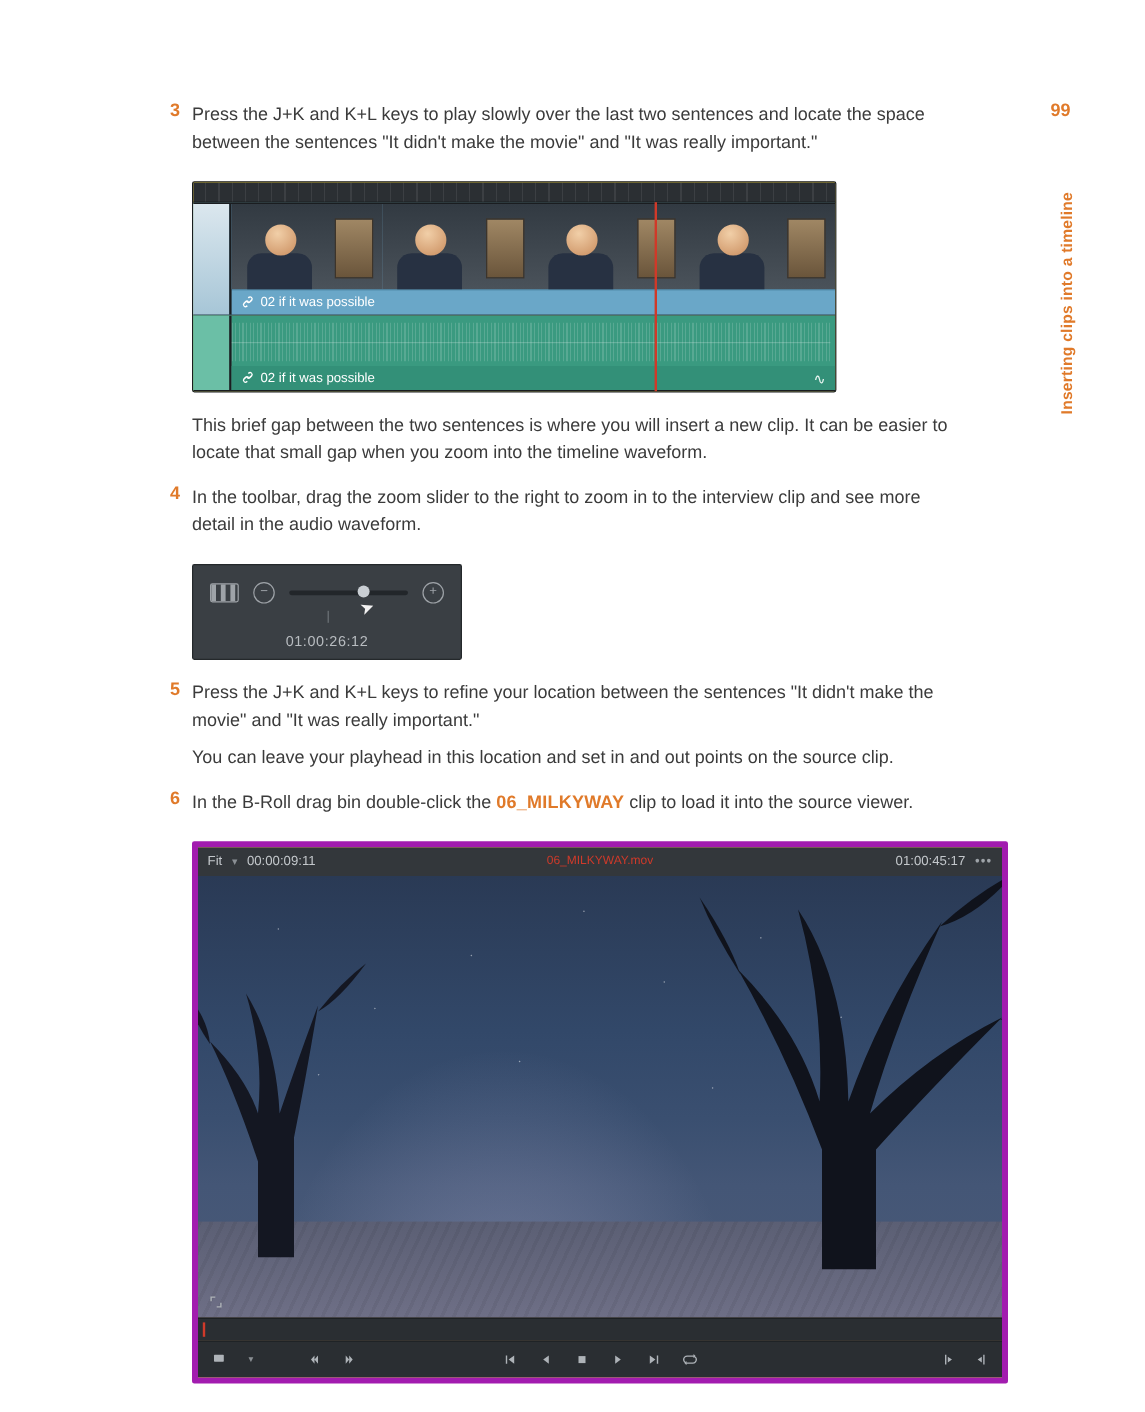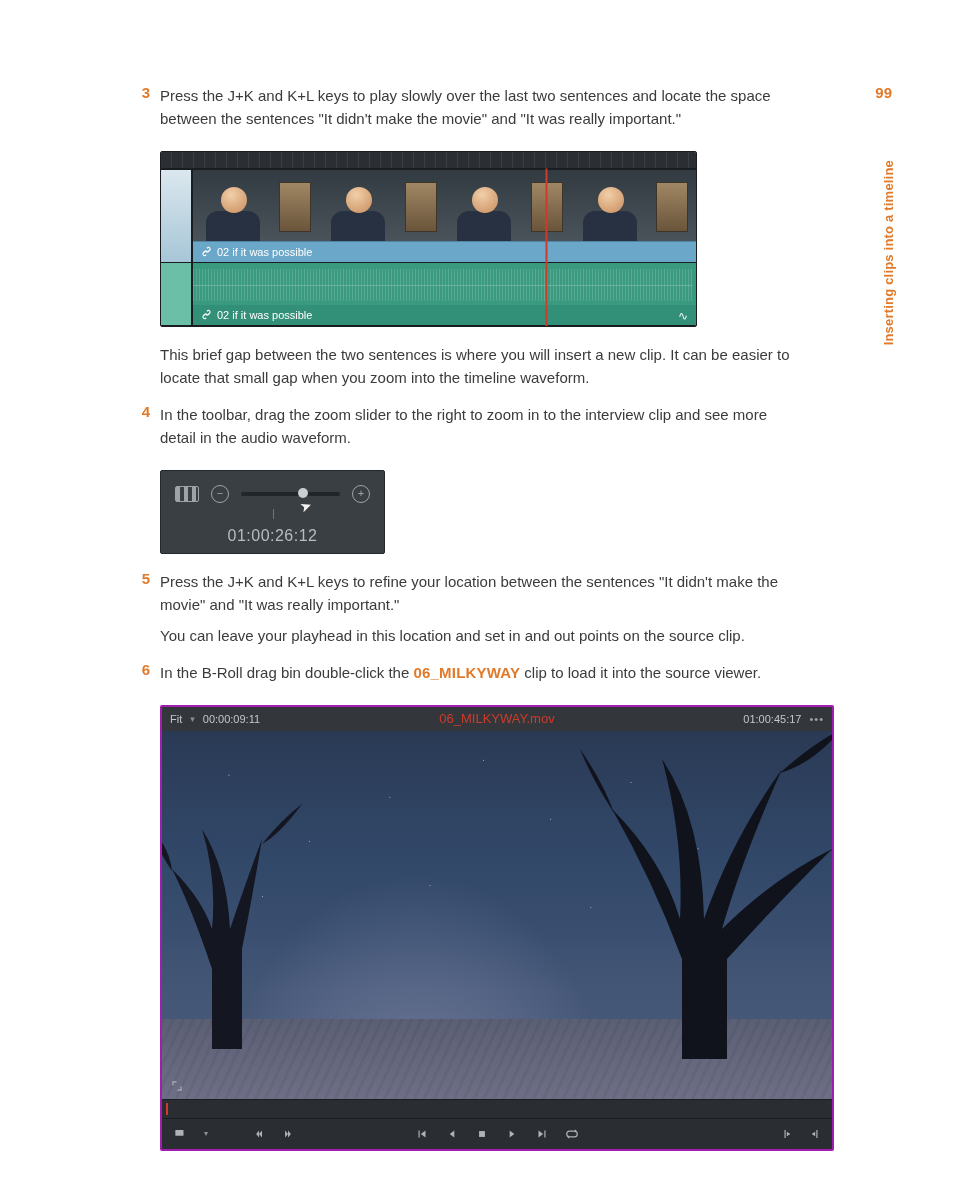--- a/index.html
+++ b/index.html
@@ -268,21 +268,21 @@
     position: absolute;
     left: 60%;
     top: 6px;
     color: #f2f2f2;
     font-size: 14px;
     transform: rotate(-20deg);
   }
   .zoom-tc {
     text-align: center;
     color: #b8bcc0;
-    font-size: 16px;
+    font-size: 12px;
     margin-top: 10px;
     letter-spacing: 0.5px;
   }
   .zoom-divider {
     position: relative;
     height: 10px;
   }
   .zoom-divider::before {
     content: "";
     position: absolute;
@@ -290,21 +290,21 @@
     top: 2px;
     width: 1px;
     height: 10px;
     background: #6e7479;
   }
 
   
   .viewer {
     width: 670px;
     background: #fdba74;
-    border: 2px solid #a21caf;
+    border: 5px solid #a21caf;
     border-radius: 2px;
     overflow: hidden;
     margin-left: 0;
   }
   .viewer-top {
     height: 24px;
     background: #33373b;
     display: flex;
     align-items: center;
     font-size: 11px;
@@ -314,21 +314,21 @@
     position: relative;
   }
   .viewer-top .fit { color:#c3c7cb; }
   .viewer-top .chev { font-size:9px; color:#8a8f94;}
   .viewer-top .dur { color:#c3c7cb; }
   .viewer-top .title {
     position: absolute;
     left: 0; right: 0;
     text-align: center;
     color: #d03a2a;
-    font-size: 13px;
+    font-size: 10px;
     pointer-events: none;
   }
   .viewer-top .right {
     margin-left: auto;
     display: flex;
     align-items: center;
     gap: 8px;
   }
   .viewer-top .dots { letter-spacing: 1px; color:#9ea3a8;}
   .viewer-image {

